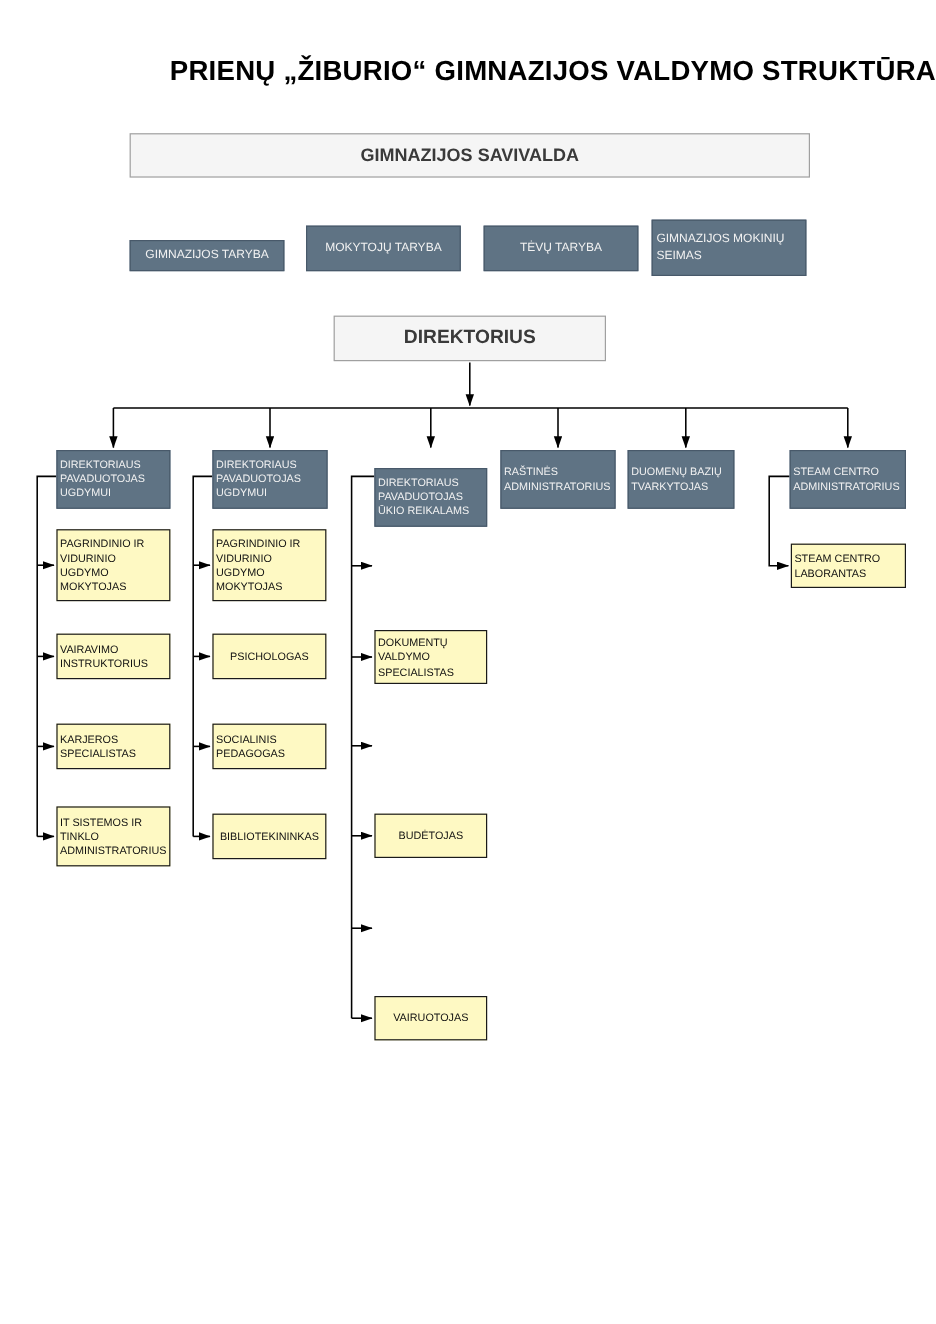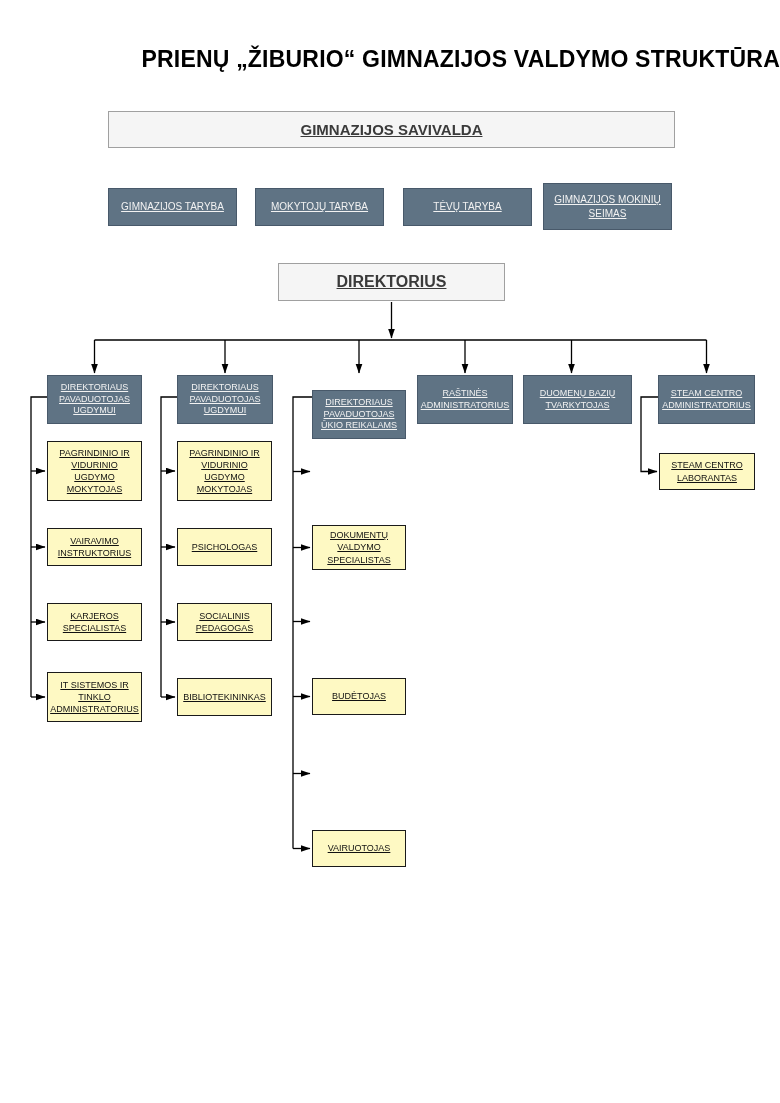--- a/index.html
+++ b/index.html
@@ -23,21 +23,21 @@
   .title{
     position:absolute;left:0;top:46px;width:780px;
     margin:0;text-align:right;
     font-size:23px;font-weight:bold;color:#000000;
     letter-spacing:0.2px;
   }
   .connectors{position:absolute;left:0;top:0;pointer-events:none;}
   .box{
     position:absolute;
     display:flex;align-items:center;justify-content:center;
-    text-align:center;box-sizing:border-box;text-decoration:underline;
+    text-align:left;box-sizing:border-box;
   }
   .box.light{
     background:var(--light-fill);
     border:1px solid var(--light-border);
     color:var(--light-text);
     font-weight:bold;
   }
   .box.dark{
     background:var(--dark-fill);
     border:1px solid var(--dark-border);
@@ -98,32 +98,32 @@
       <path d="M293,696.5 L310,696.5" marker-end="url(#arr)"></path>
       <path d="M293,773.5 L310,773.5" marker-end="url(#arr)"></path>
       <path d="M293,848.5 L310,848.5" marker-end="url(#arr)"></path>
 
       <path d="M658,397 L641,397 L641,471.5 L657,471.5" marker-end="url(#arr)"></path>
     </g>
   </svg>
 
   <div class="box light" style="left:108px;top:111px;width:567px;height:37px;font-size:15px">GIMNAZIJOS SAVIVALDA</div>
 
-  <div class="box dark" style="left:108px;top:188px;width:129px;height:38px">GIMNAZIJOS TARYBA</div>
+  <div class="box dark" style="left:108px;top:200px;width:129px;height:26px">GIMNAZIJOS TARYBA</div>
   <div class="box dark" style="left:255px;top:188px;width:129px;height:38px">MOKYTOJŲ TARYBA</div>
   <div class="box dark" style="left:403px;top:188px;width:129px;height:38px">TĖVŲ TARYBA</div>
   <div class="box dark" style="left:543px;top:183px;width:129px;height:47px">GIMNAZIJOS MOKINIŲ SEIMAS</div>
 
   <div class="box light" style="left:278px;top:263px;width:227px;height:38px;font-size:16px">DIREKTORIUS</div>
 
   <div class="box dark dept" style="left:47px;top:375px;width:95px;height:49px">DIREKTORIAUS PAVADUOTOJAS UGDYMUI</div>
   <div class="box dark dept" style="left:177px;top:375px;width:96px;height:49px">DIREKTORIAUS PAVADUOTOJAS UGDYMUI</div>
   <div class="box dark dept" style="left:312px;top:390px;width:94px;height:49px">DIREKTORIAUS PAVADUOTOJAS ŪKIO REIKALAMS</div>
   <div class="box dark dept" style="left:417px;top:375px;width:96px;height:49px">RAŠTINĖS ADMINISTRATORIUS</div>
-  <div class="box dark dept" style="left:523px;top:375px;width:109px;height:49px">DUOMENŲ BAZIŲ TVARKYTOJAS</div>
+  <div class="box dark dept" style="left:523px;top:375px;width:89px;height:49px">DUOMENŲ BAZIŲ TVARKYTOJAS</div>
   <div class="box dark dept" style="left:658px;top:375px;width:97px;height:49px">STEAM CENTRO ADMINISTRATORIUS</div>
 
   <div class="box plain" style="left:47px;top:441px;width:95px;height:60px">PAGRINDINIO IR VIDURINIO UGDYMO MOKYTOJAS</div>
   <div class="box plain" style="left:47px;top:528px;width:95px;height:38px">VAIRAVIMO INSTRUKTORIUS</div>
   <div class="box plain" style="left:47px;top:603px;width:95px;height:38px">KARJEROS SPECIALISTAS</div>
   <div class="box plain" style="left:47px;top:672px;width:95px;height:50px">IT SISTEMOS IR TINKLO ADMINISTRATORIUS</div>
 
   <div class="box plain" style="left:177px;top:441px;width:95px;height:60px">PAGRINDINIO IR VIDURINIO UGDYMO MOKYTOJAS</div>
   <div class="box plain" style="left:177px;top:528px;width:95px;height:38px">PSICHOLOGAS</div>
   <div class="box plain" style="left:177px;top:603px;width:95px;height:38px">SOCIALINIS PEDAGOGAS</div>

